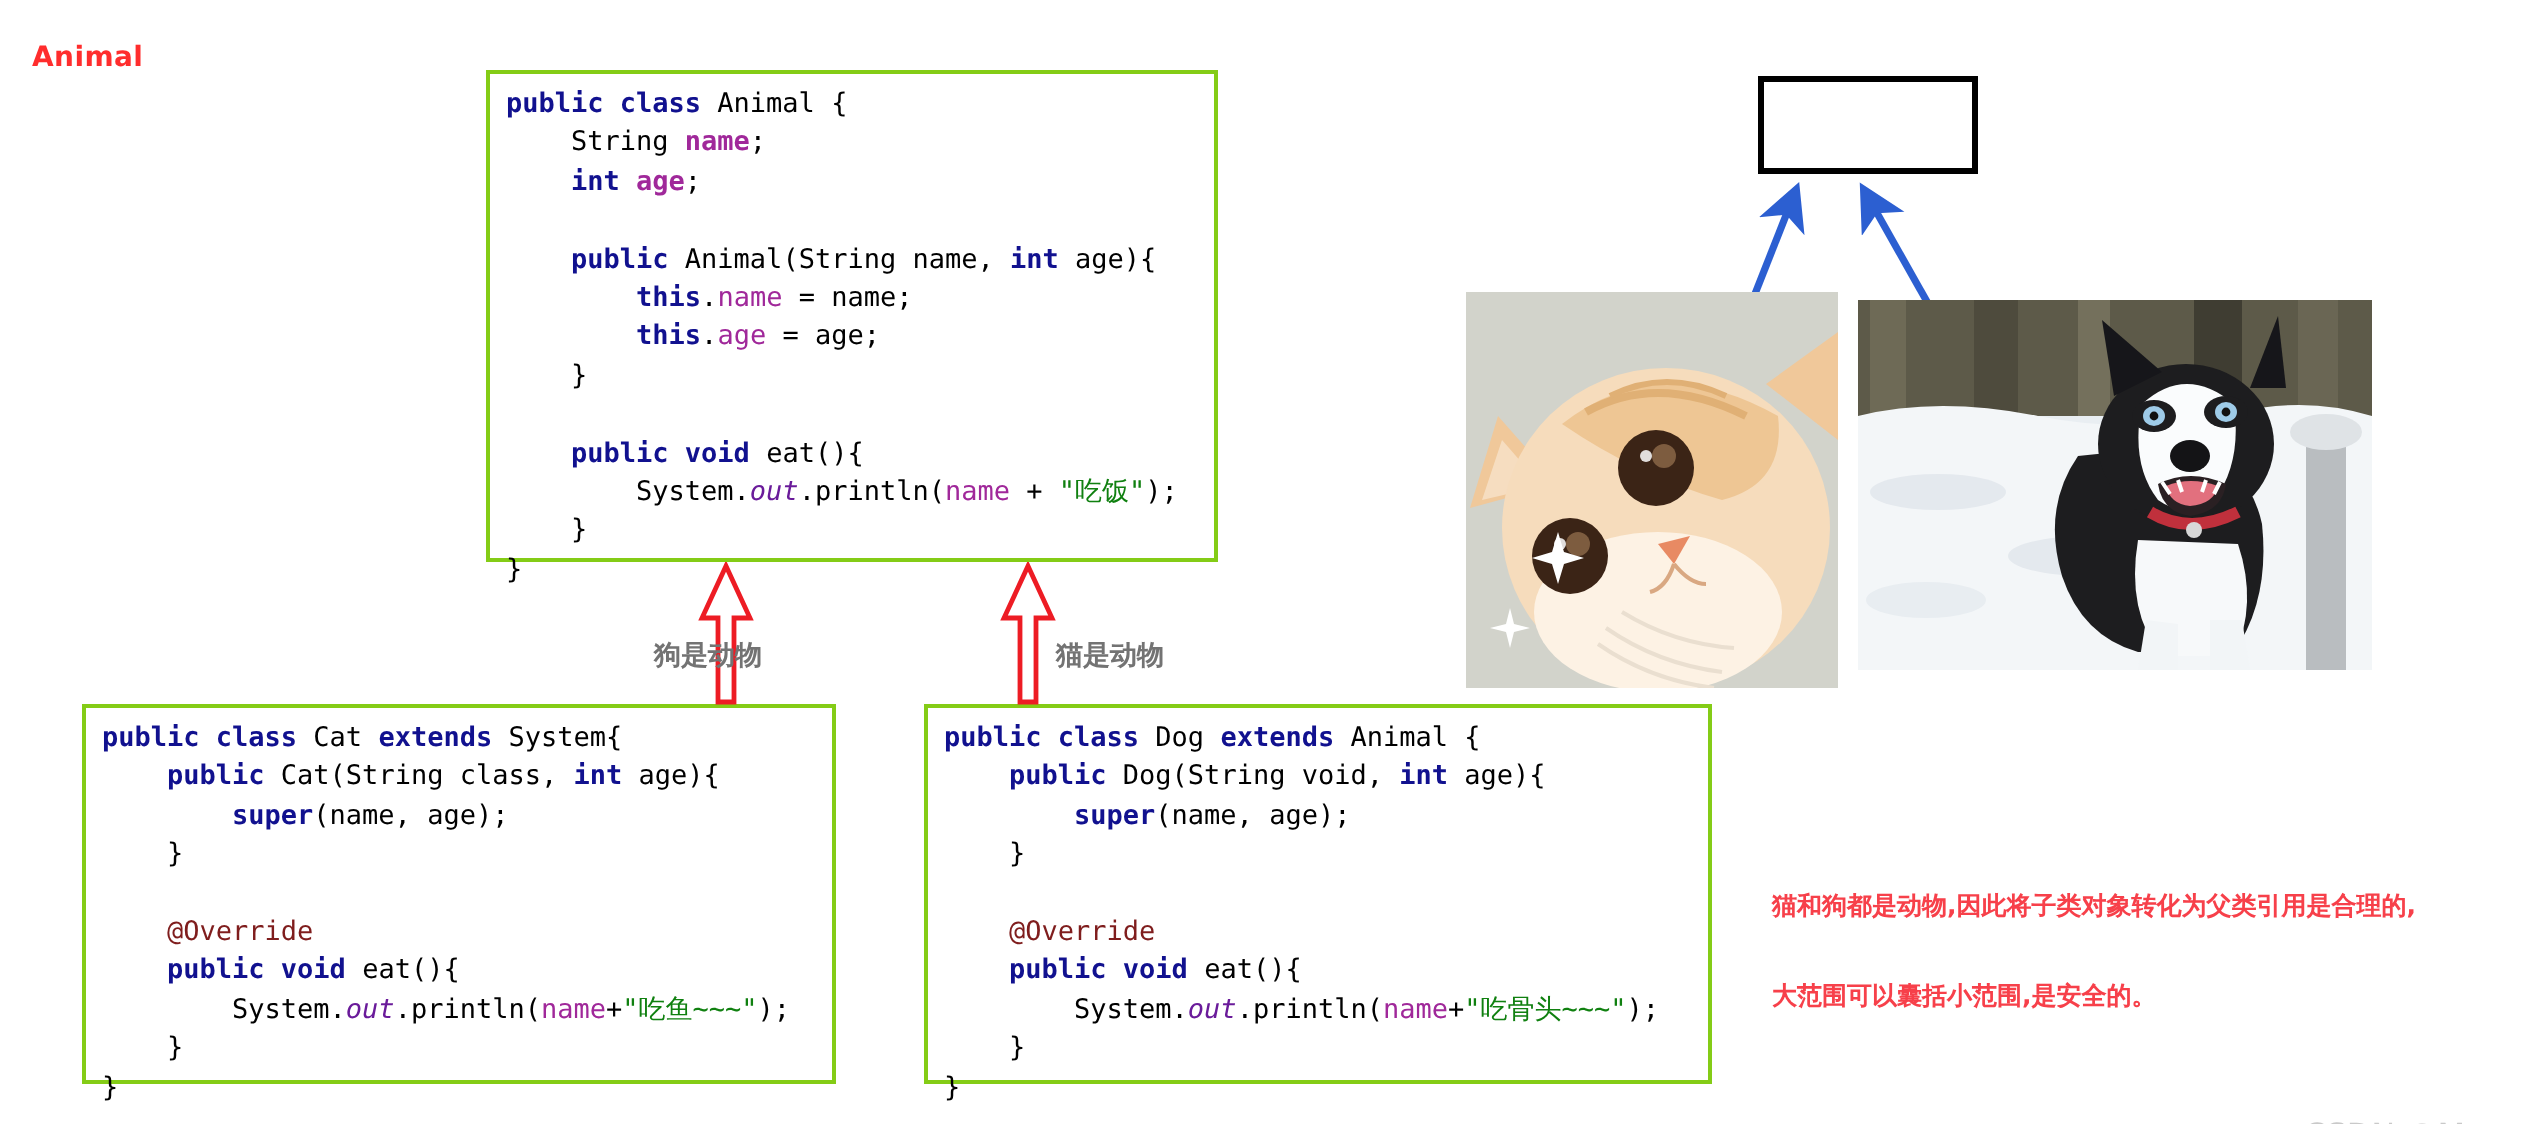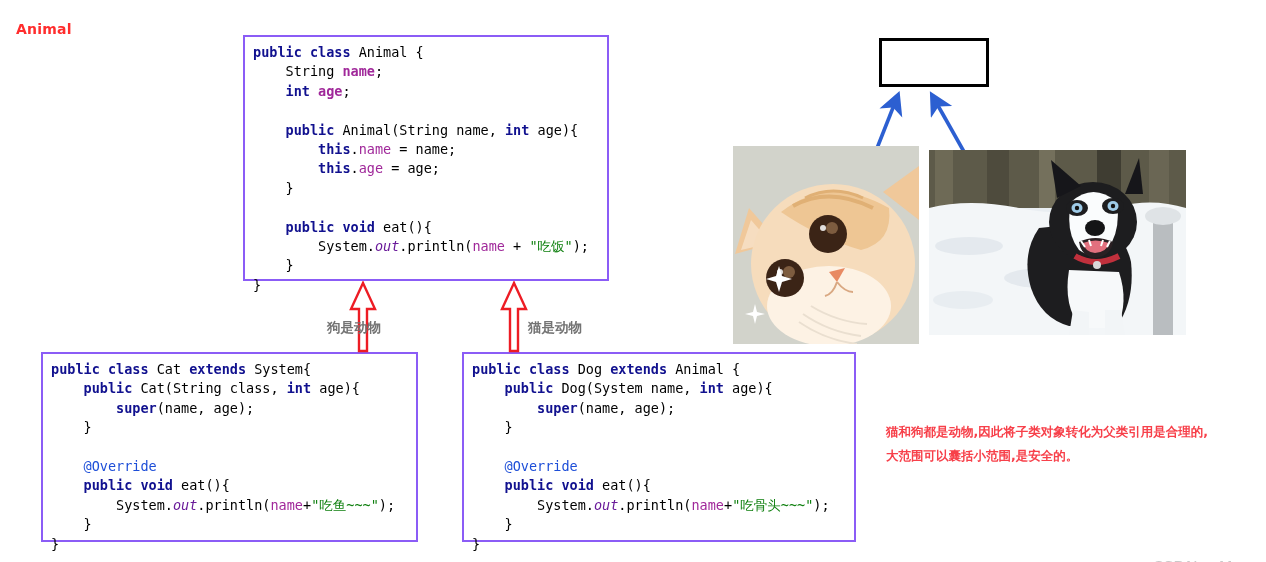--- a/index.html
+++ b/index.html
@@ -14,38 +14,38 @@
     position: relative;
     width: 1266px;
     height: 562px;
     background: #ffffff;
     overflow: hidden;
   }
 
   
   .code-box {
     position: absolute;
-    border: 2px solid #8b5cf6;
+    border: 2px solid #84cc16;
     background: #ffffff;
     box-sizing: border-box;
     padding: 6px 0 6px 8px;
   }
   .code {
     font-family: "DejaVu Sans Mono", "Liberation Mono", monospace;
     font-size: 13.5px;
     line-height: 19.4px;
     white-space: pre;
     color: #000000;
     margin: 0;
   }
   .kw      { color: #11118f; font-weight: bold; }
   .fld     { color: #a0289a; }
   .fld-b   { color: #a0289a; font-weight: bold; }
   .str     { color: #108010; }
-  .ann     { color: #1d4ed8; }
+  .ann     { color: #7f1d1d; }
   .ital    { color: #6a1b9a; font-style: italic; }
   .plain   { color: #000000; }
 
   #animal-box  { left: 243px; top: 35px;  width: 366px; height: 246px; }
   #cat-box     { left: 41px;  top: 352px; width: 377px; height: 190px; }
   #dog-box     { left: 462px; top: 352px; width: 394px; height: 190px; }
 
   
   .uml-arrow {
     position: absolute;
@@ -96,21 +96,21 @@
     position: absolute;
     left: 886px;
     top: 420px;
     width: 372px;
     font-family: "DejaVu Sans", "Liberation Sans", sans-serif;
     font-size: 12.5px;
     font-weight: bold;
     color: #f7404a;
     line-height: 24px;
   }
-  .note-line { display: block; }
+  .note-line { display: block; margin-top: 21px; }
 
   
   #watermark {
     position: absolute;
     left: 1152px;
     top: 558px;
     font-family: "DejaVu Sans", "Liberation Sans", sans-serif;
     font-size: 16px;
     color: #c9c9c9;
     white-space: nowrap;
@@ -145,21 +145,21 @@
 <span class="plain"></span>
 <span class="plain">    </span><span class="ann">@Override</span>
 <span class="plain">    </span><span class="kw">public void </span><span class="plain">eat(){</span>
 <span class="plain">        System.</span><span class="ital">out</span><span class="plain">.println(</span><span class="fld">name</span><span class="plain">+</span><span class="str">"吃鱼~~~"</span><span class="plain">);</span>
 <span class="plain">    }</span>
 <span class="plain">}</span></pre>
   </div>
 
   <div class="code-box" id="dog-box">
     <pre class="code"><span class="kw">public class </span><span class="plain">Dog </span><span class="kw">extends </span><span class="plain">Animal {</span>
-<span class="plain">    </span><span class="kw">public </span><span class="plain">Dog(System name, </span><span class="kw">int </span><span class="plain">age){</span>
+<span class="plain">    </span><span class="kw">public </span><span class="plain">Dog(String void, </span><span class="kw">int </span><span class="plain">age){</span>
 <span class="plain">        </span><span class="kw">super</span><span class="plain">(name, age);</span>
 <span class="plain">    }</span>
 <span class="plain"></span>
 <span class="plain">    </span><span class="ann">@Override</span>
 <span class="plain">    </span><span class="kw">public void </span><span class="plain">eat(){</span>
 <span class="plain">        System.</span><span class="ital">out</span><span class="plain">.println(</span><span class="fld">name</span><span class="plain">+</span><span class="str">"吃骨头~~~"</span><span class="plain">);</span>
 <span class="plain">    }</span>
 <span class="plain">}</span></pre>
   </div>
 

